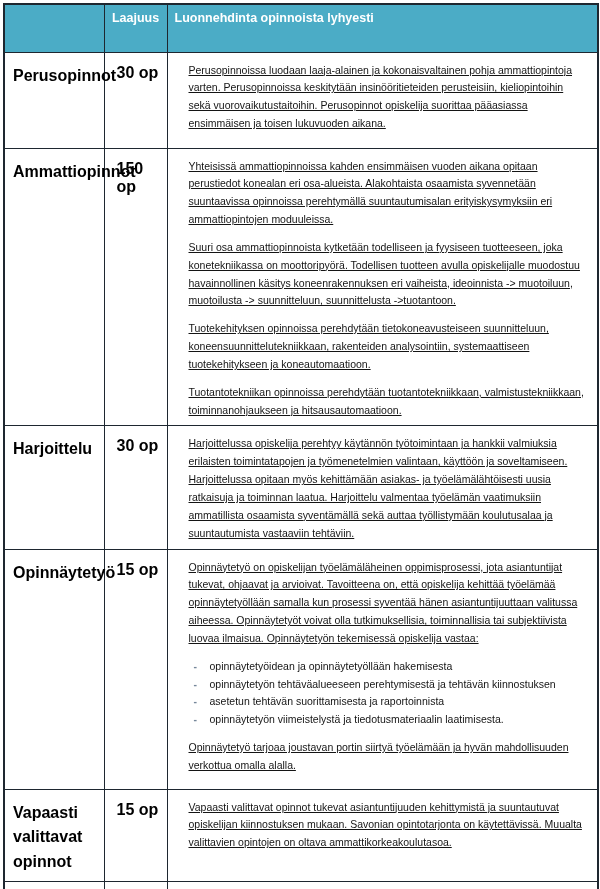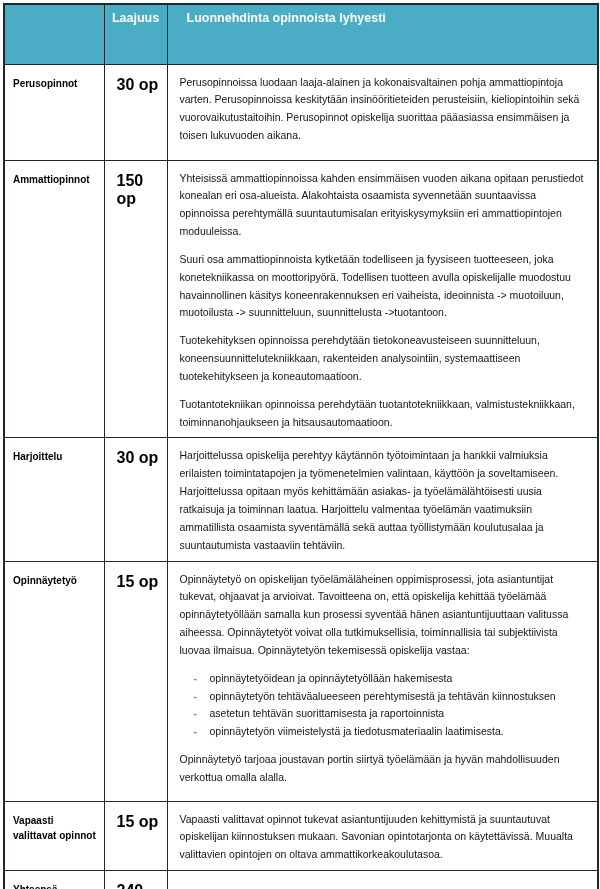--- a/index.html
+++ b/index.html
@@ -22,53 +22,53 @@
     position: absolute; left: 3px; top: 3px;
     width: 594px;
     border-collapse: collapse;
     table-layout: fixed;
     border: 2px solid var(--border);
   }
   .doc-table th, .doc-table td {
     border: 1px solid var(--border);
     vertical-align: top;
   }
-  thead tr { height: 60px; }
+  thead tr { height: 48px; }
   thead th {
     background: var(--header-bg);
     color: var(--header-text);
     font-size: 12.5px;
     font-weight: bold;
     vertical-align: middle;
     padding: 6px;
   }
   th.h-label { }
   th.h-extent { text-align: center; padding: 6px 2px; }
-  th.h-desc  { text-align: left; padding-left: 19px; margin-left: 22px; }
+  th.h-desc  { text-align: left; padding-left: 7px; margin-left: 22px; }
 
   td.label-cell {
     font-weight: bold;
-    font-size: 10px;
+    font-size: 16px;
     color: var(--label-text);
     line-height: 1.55;
     padding: 11px 6px 6px 8px;
   }
   td.extent-cell {
     font-weight: bold;
     font-size: 16px;
     color: var(--label-text);
     padding: 11px 3px 6px 12px;
   }
   td.desc-cell {
     font-size: 10.5px;
     color: var(--body-text);
     line-height: 1.7;
     padding: 9px 10px 6px 12px;
   }
-  .para { margin: 0 0 10px 0; }
+  .para { margin: 0 0 10px 9px; text-decoration: underline; }
   .desc-cell > :last-child { margin-bottom: 0; }
   .dash-list {
     list-style: none;
     margin: 0 0 10px 0;
     padding: 0 0 0 14px;
   }
   .dash-list li { position: relative; padding-left: 16px; }
   .dash-list li::before {
     content: "-";
     position: absolute;

